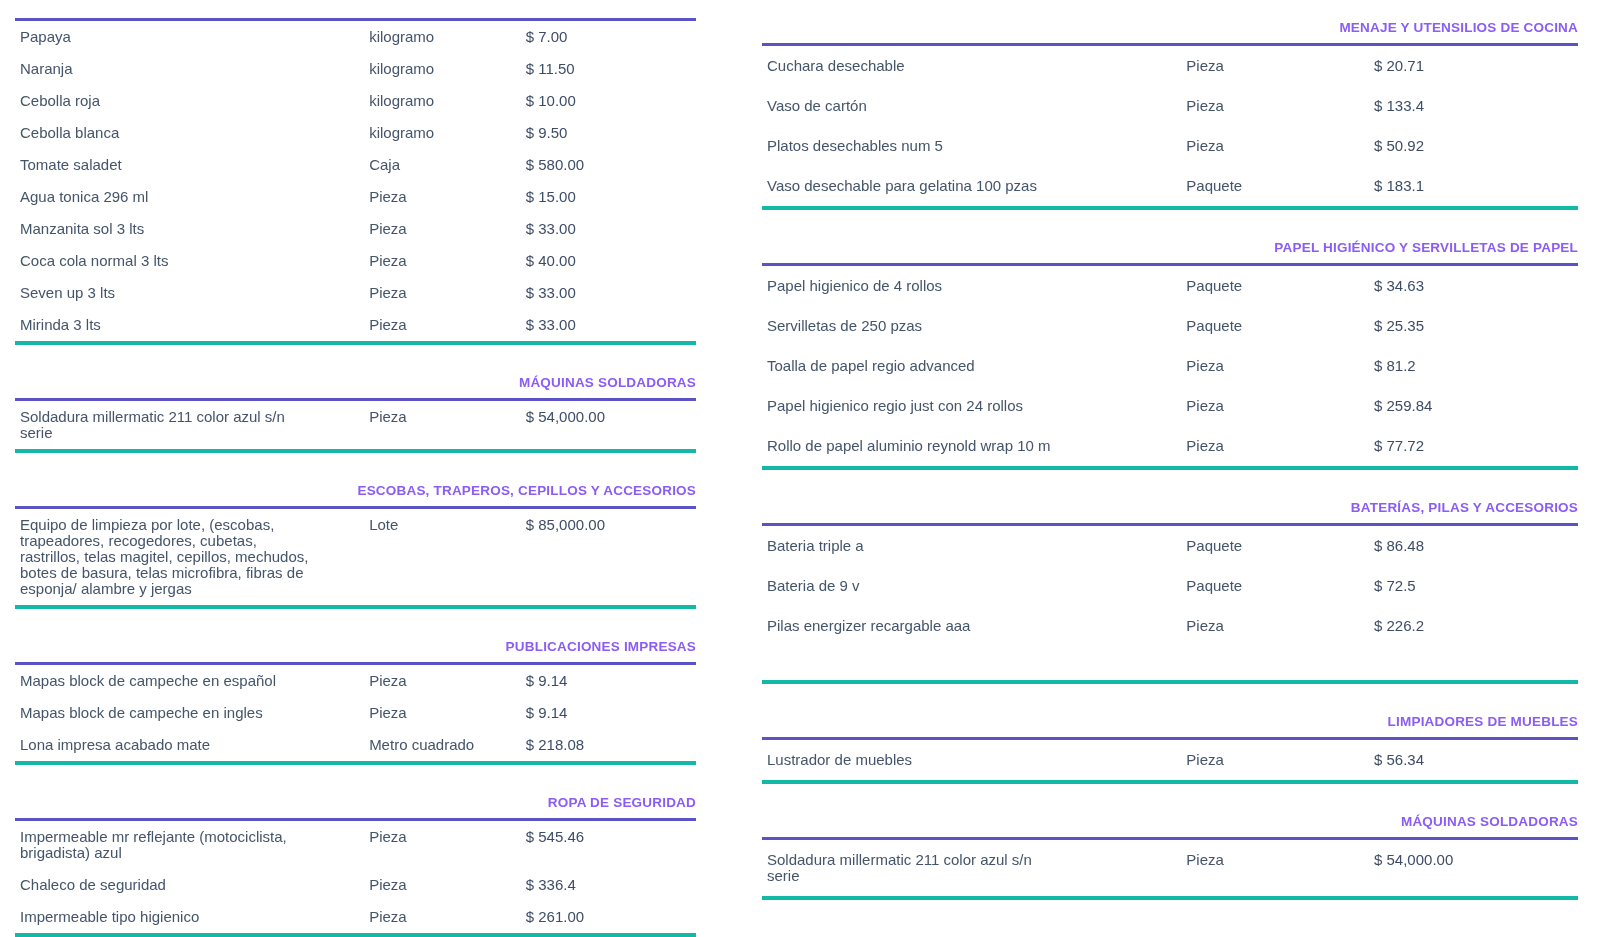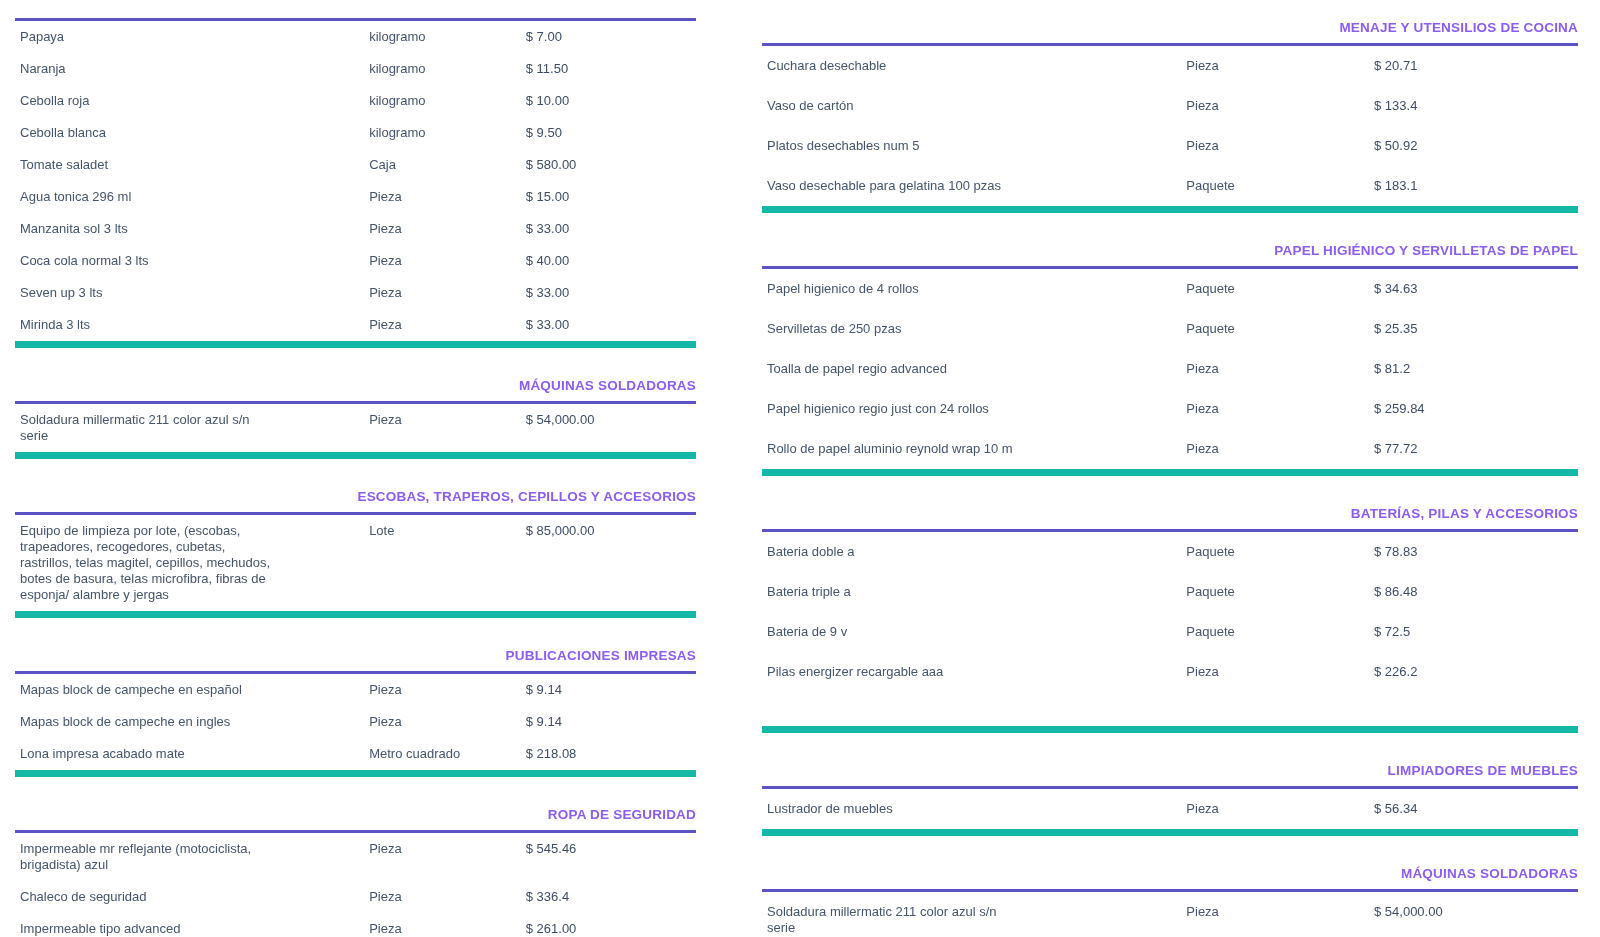--- a/index.html
+++ b/index.html
@@ -35,22 +35,22 @@
     line-height: 16px;
     text-align: right;
   }
   .section:first-child .section-title { margin-top: 2px; }
 
   table.tbl {
     width: 100%;
     border-collapse: collapse;
     table-layout: fixed;
     border-top: 3px solid #5a52c5;
-    border-bottom: 7px solid #14b8a6;
-    font-size: 13px;
+    border-bottom: 4px solid #14b8a6;
+    font-size: 15px;
   }
   .c-name   { width: 52%; }
   .c-unit   { width: 23%; }
   .c-price  { width: 21%; }
   .c-spacer { width: 4%; }
 
   td {
     vertical-align: top;
     line-height: 16px;
     padding: 8px 0;
@@ -232,21 +232,21 @@
     <td class="price">$ 545.46</td>
     <td class="spacer"></td>
   </tr>
             <tr class="row">
     <td class="name">Chaleco de seguridad</td>
     <td class="unit">Pieza</td>
     <td class="price">$ 336.4</td>
     <td class="spacer"></td>
   </tr>
             <tr class="row">
-    <td class="name">Impermeable tipo advanced</td>
+    <td class="name">Impermeable tipo higienico</td>
     <td class="unit">Pieza</td>
     <td class="price">$ 261.00</td>
     <td class="spacer"></td>
   </tr>
           </tbody>
     </table>
   </section>
     </div>
   <div class="col col-right">
       <section class="section">
@@ -333,26 +333,20 @@
     <h2 class="section-title">BATERÍAS, PILAS Y ACCESORIOS</h2>
     <table class="tbl extra-pad">
       <colgroup>
         <col class="c-name">
             <col class="c-unit">
             <col class="c-price">
             <col class="c-spacer">
       </colgroup>
       <tbody>
             <tr class="row">
-    <td class="name">Bateria doble a</td>
-    <td class="unit">Paquete</td>
-    <td class="price">$ 78.83</td>
-    <td class="spacer"></td>
-  </tr>
-            <tr class="row">
     <td class="name">Bateria triple a</td>
     <td class="unit">Paquete</td>
     <td class="price">$ 86.48</td>
     <td class="spacer"></td>
   </tr>
             <tr class="row">
     <td class="name">Bateria de 9 v</td>
     <td class="unit">Paquete</td>
     <td class="price">$ 72.5</td>
     <td class="spacer"></td>

